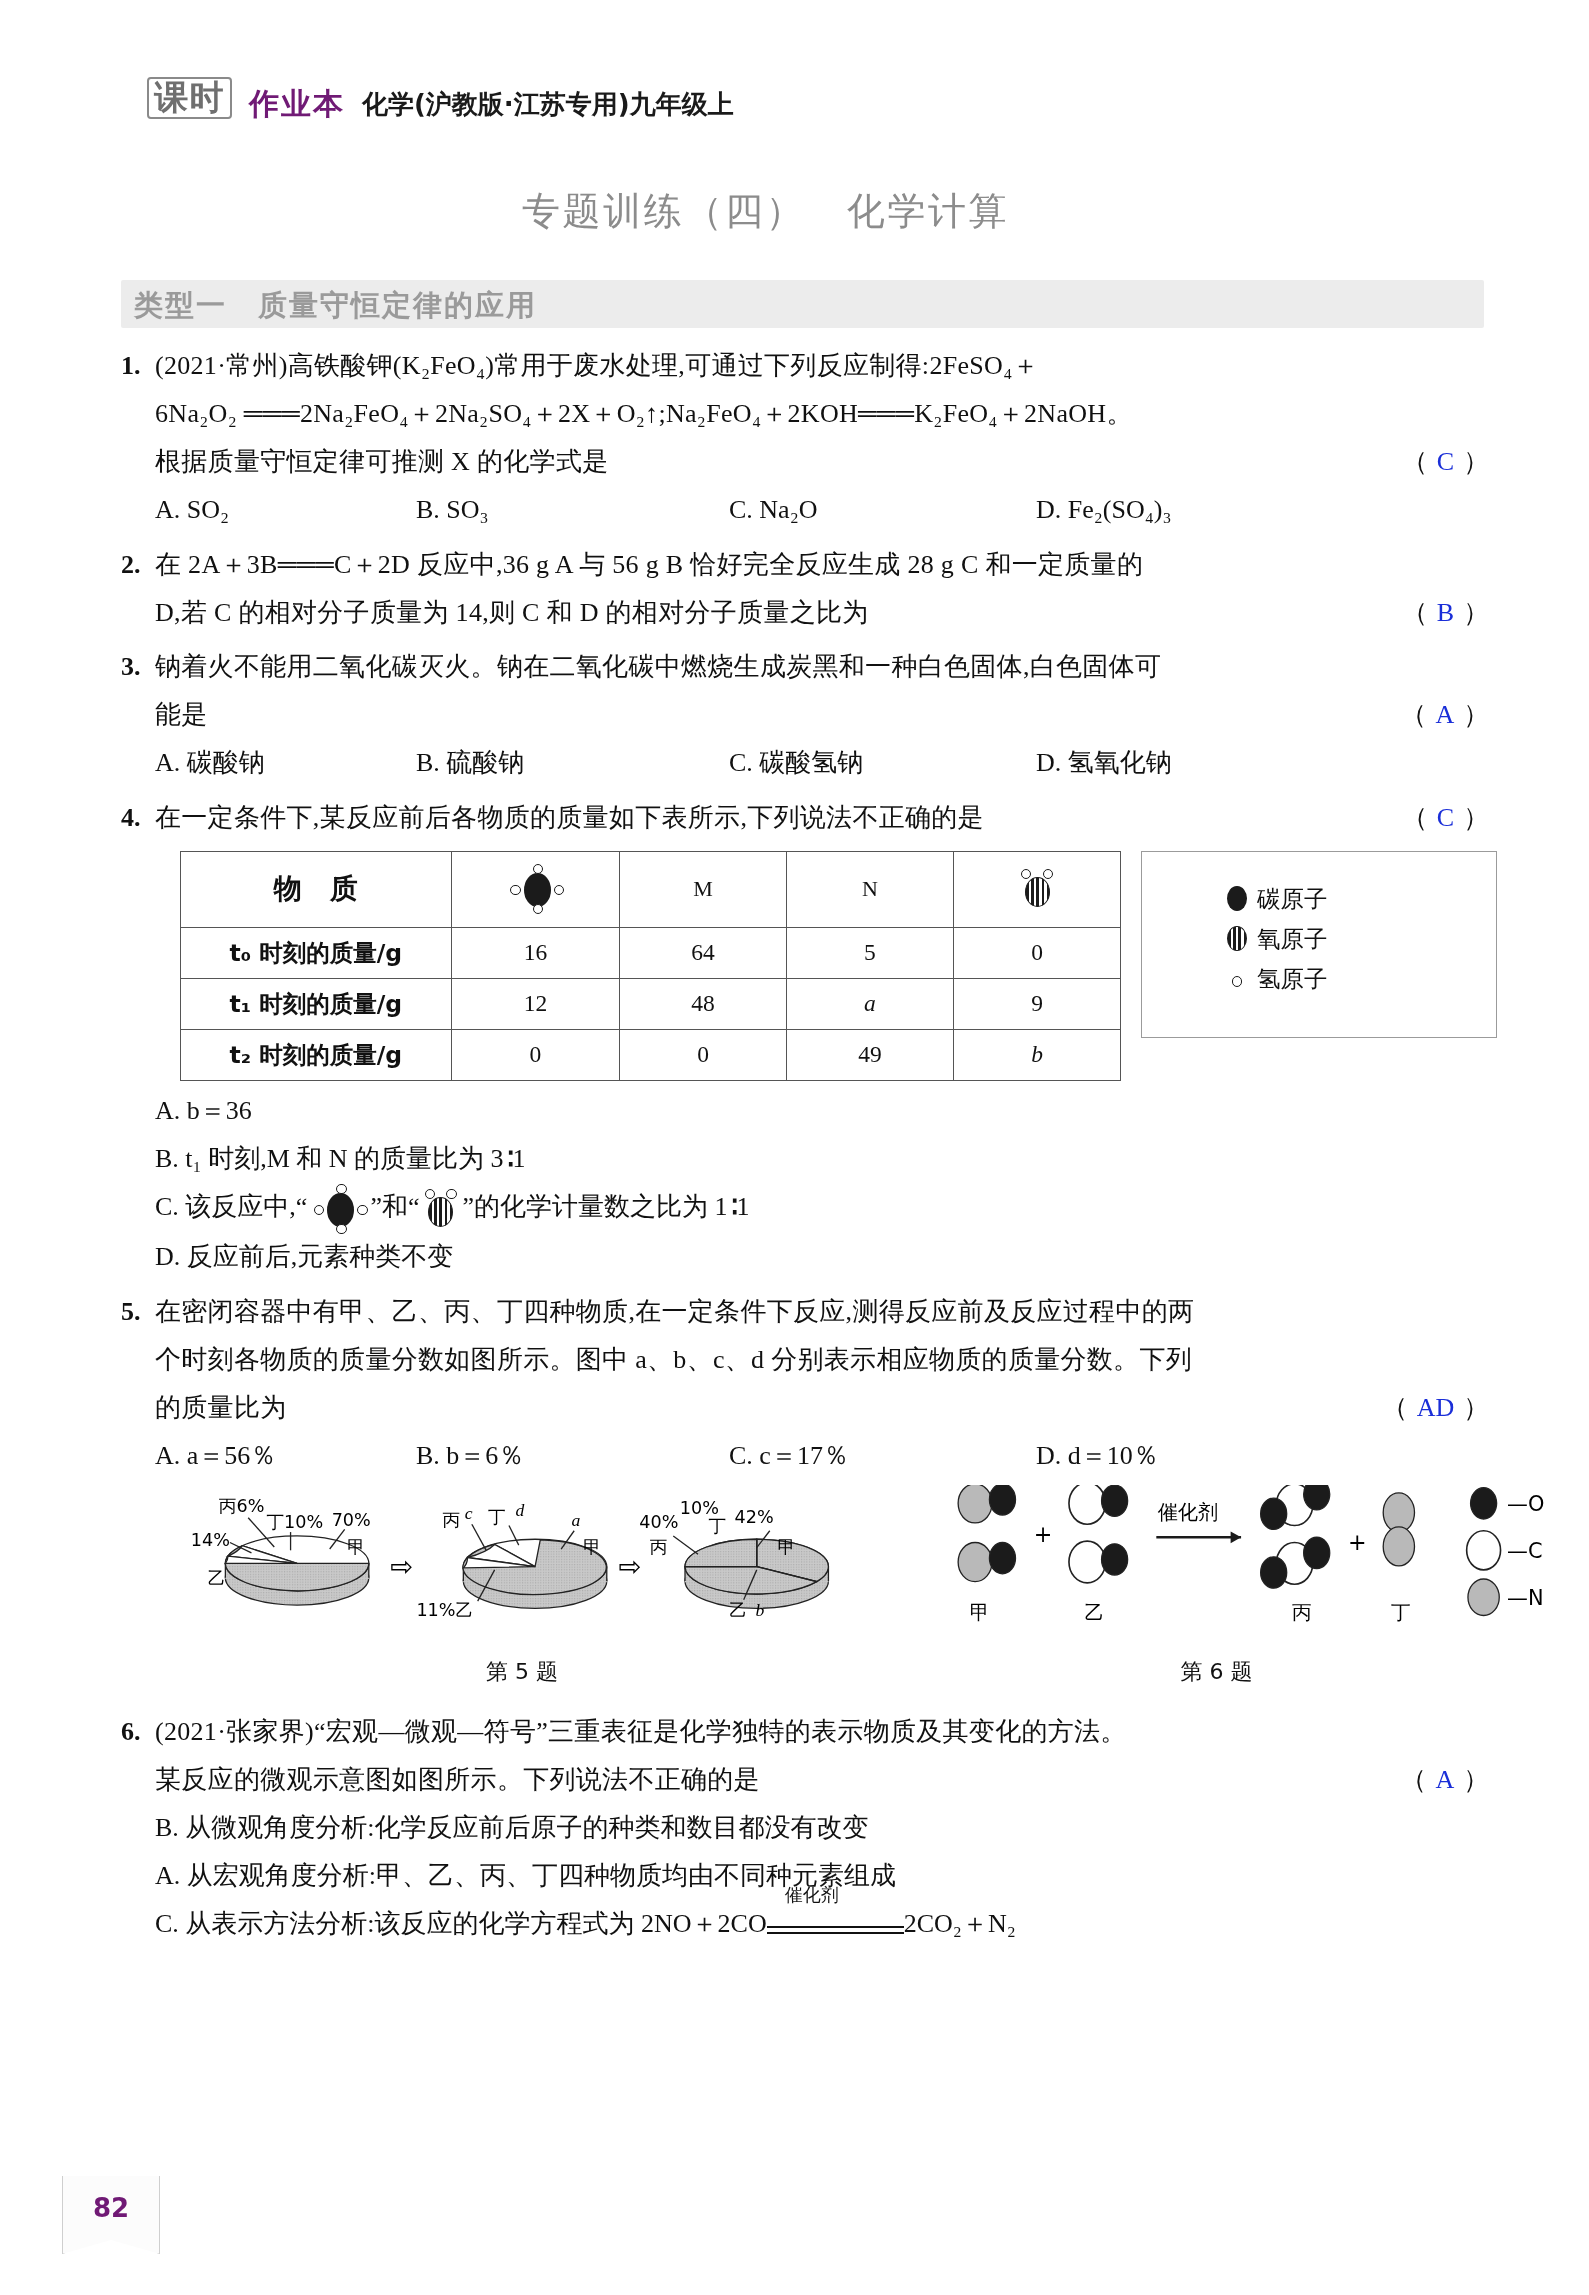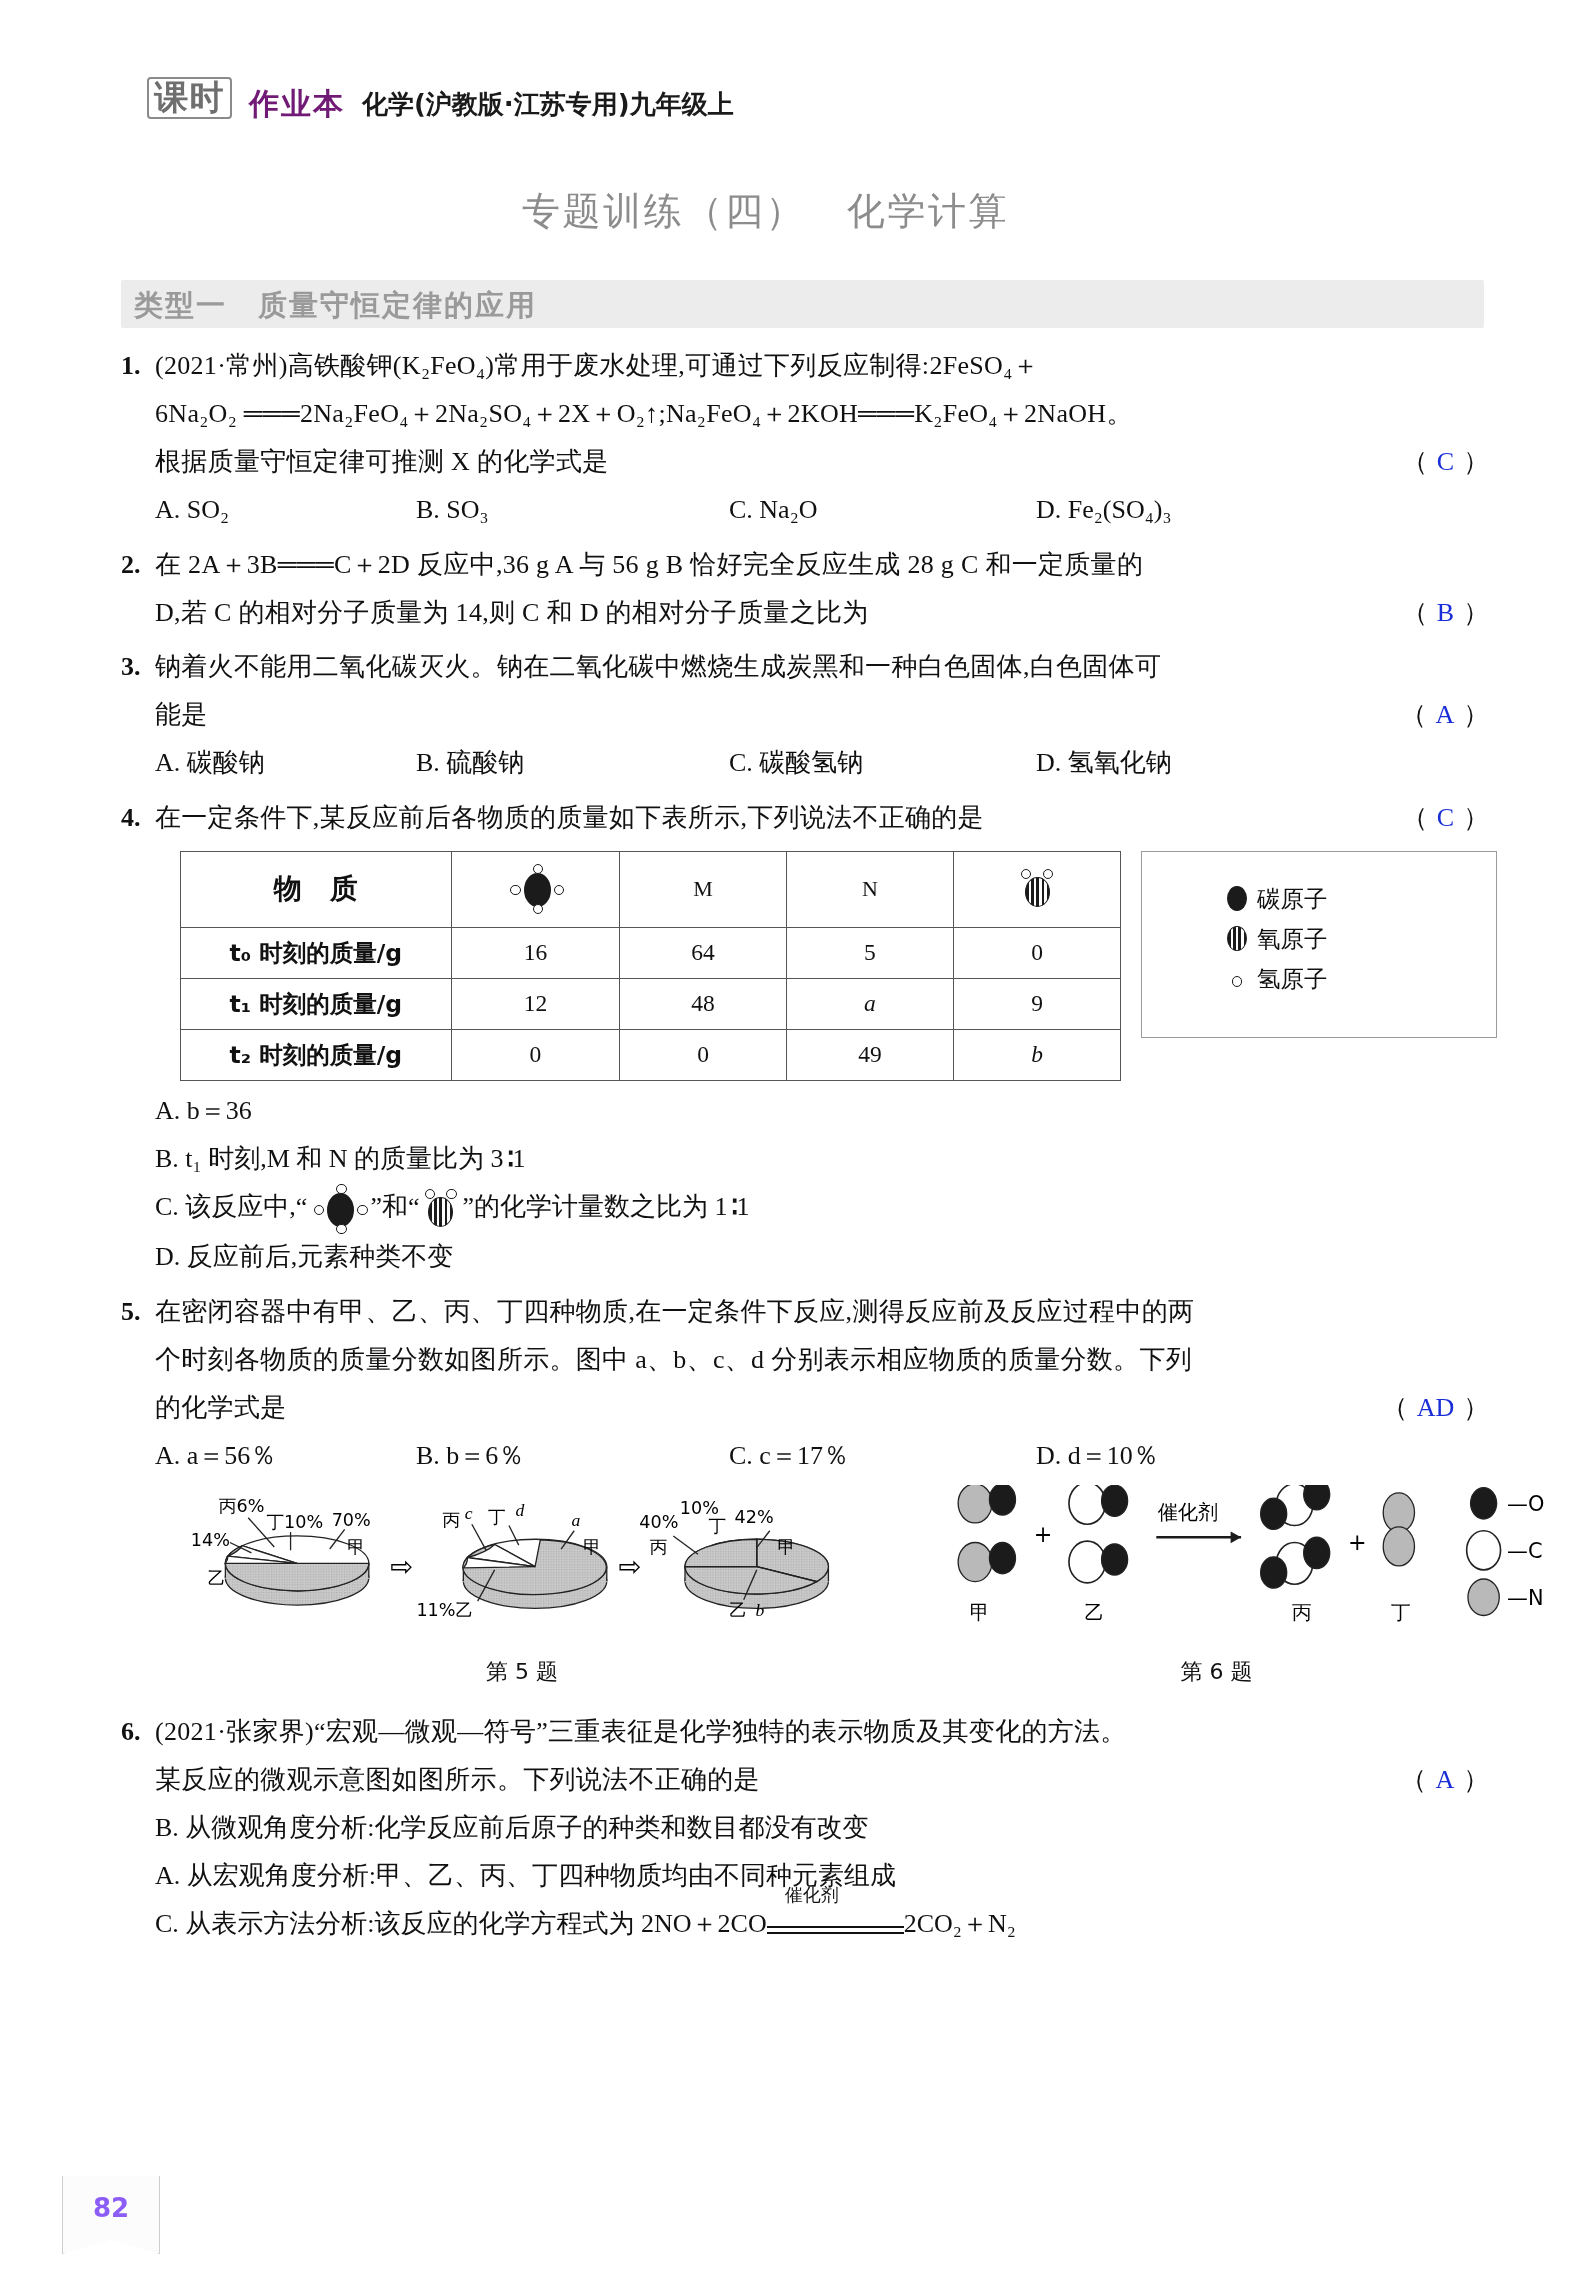--- a/index.html
+++ b/index.html
@@ -241,21 +241,21 @@
   
   .pagenum {
     position: absolute;
     left: 62px;
     top: 2179px;
     width: 98px;
     height: 73px;
     font-family: "DejaVu Sans", sans-serif;
     font-size: 26px;
     font-weight: bold;
-    color: #8b5cf6;
+    color: #701a75;
     display: flex;
     align-items: flex-start;
     justify-content: center;
     padding-top: 14.4px;
   }
   .bookmark-shape {
     position: absolute;
     left: 62px; top: 2176px;
     width: 98px; height: 78px;
     border: 1.3px solid #cfcfcf;
@@ -412,21 +412,21 @@
 
     <div class="q">
       <div class="qline">
         <span class="qnum">5.</span>
         <span class="qbody">在密闭容器中有甲、乙、丙、丁四种物质,在一定条件下反应,测得反应前及反应过程中的两</span>
       </div>
       <div class="qline indent">
         <span class="qbody">个时刻各物质的质量分数如图所示。图中 a、b、c、d 分别表示相应物质的质量分数。下列</span>
       </div>
       <div class="qline indent">
-        <span class="qbody">的化学式是</span>
+        <span class="qbody">的质量比为</span>
         <span class="ans">（<span class="letter">AD</span>）</span>
       </div>
       <div class="opts">
         <div class="opt-a">A. a＝56％</div>
         <div class="opt-b">B. b＝6％</div>
         <div class="opt-c">C. c＝17％</div>
         <div class="opt-d">D. d＝10％</div>
       </div>
 
       <div class="figures">

